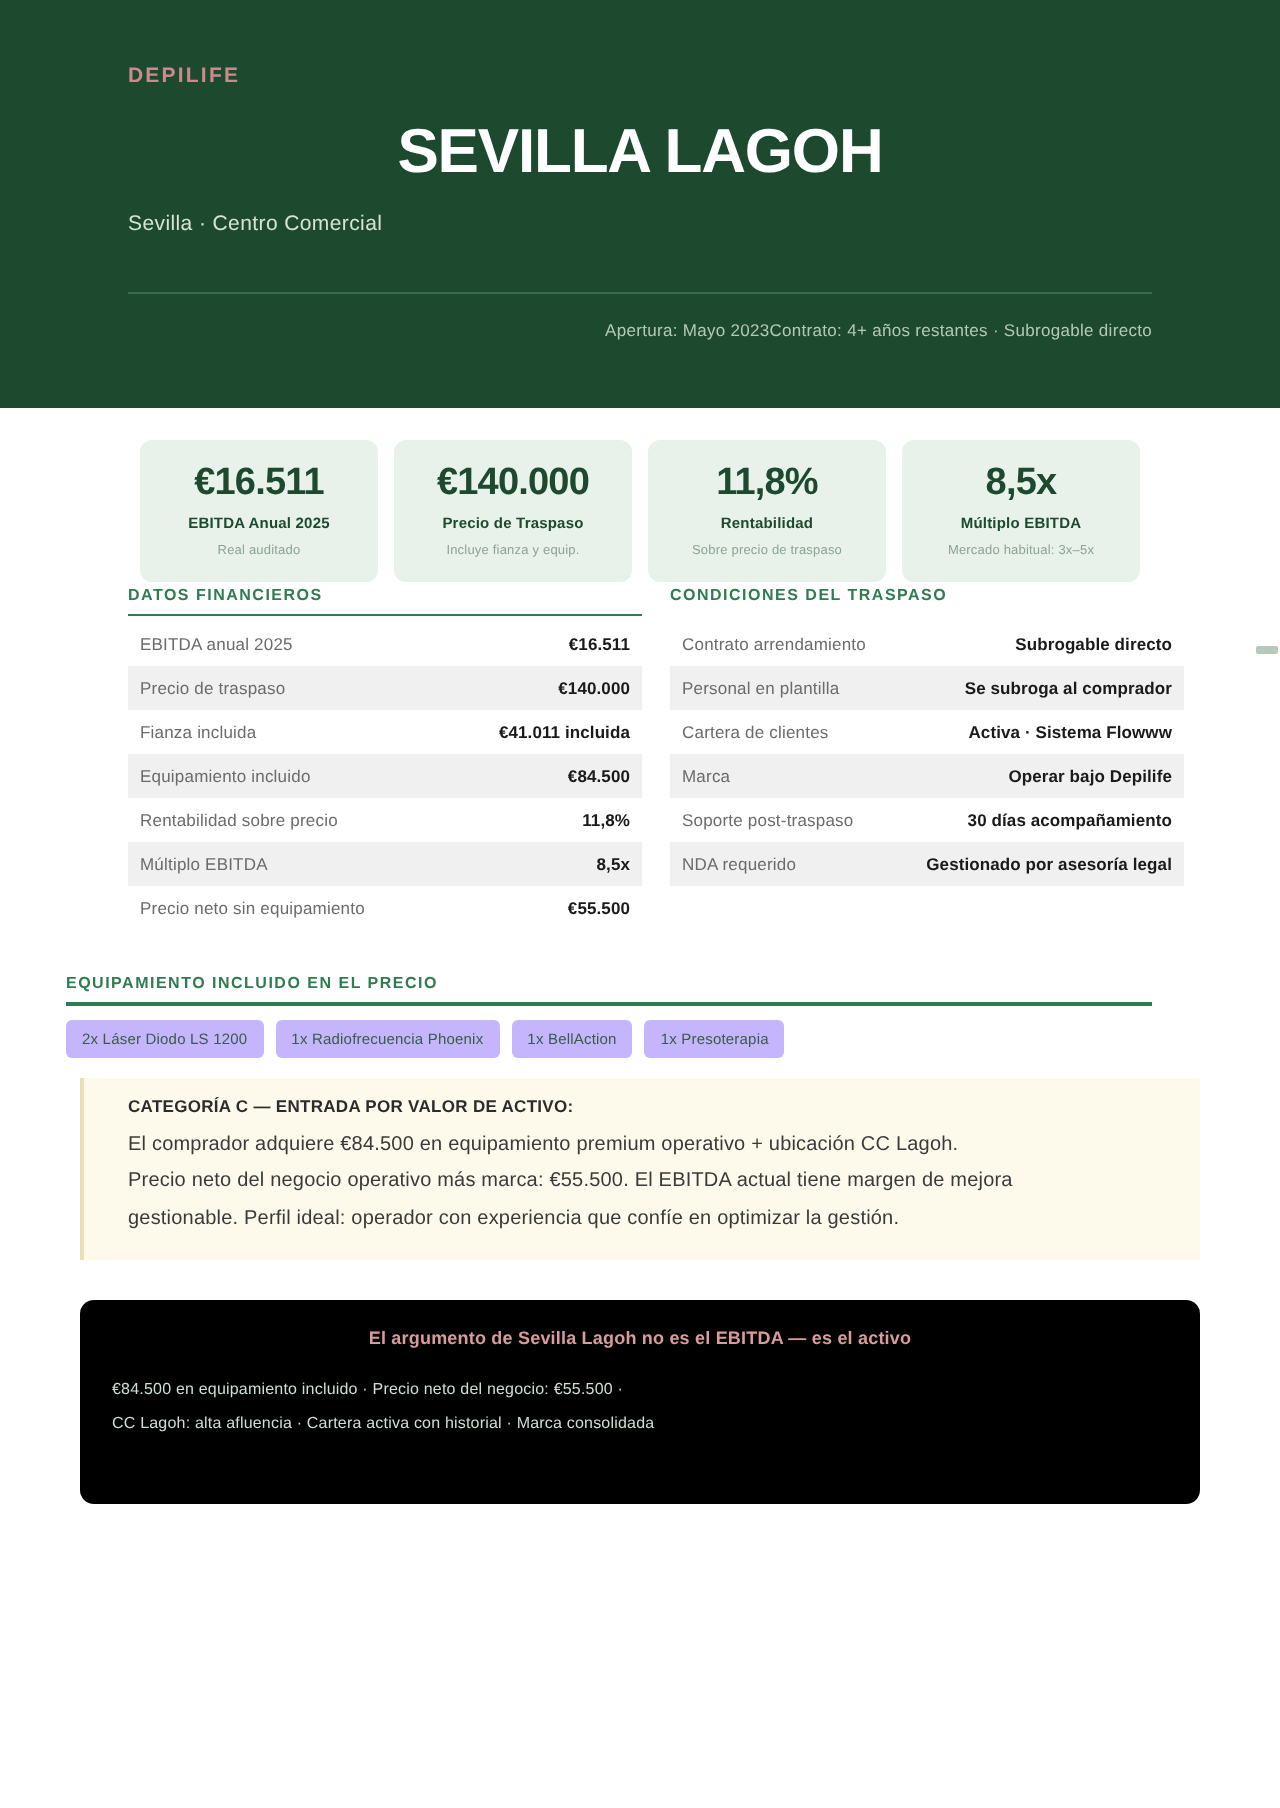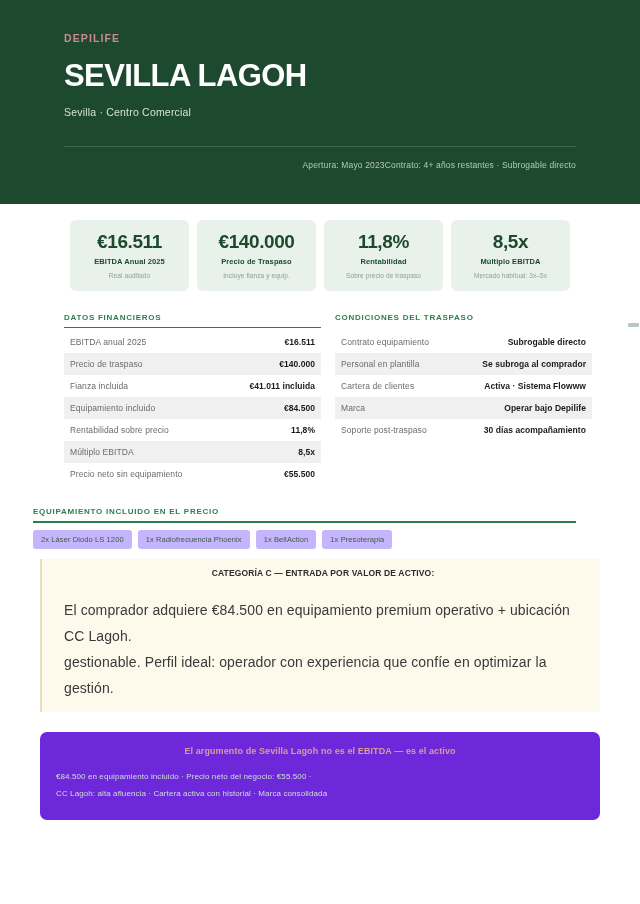--- a/index.html
+++ b/index.html
@@ -40,20 +40,21 @@
     letter-spacing: 0.25px;
     margin-bottom: 17px;
   }
   .title {
     color: #ffffff;
     font-size: 31px;
     font-weight: bold;
     letter-spacing: -0.6px;
     line-height: 1.05;
     margin-bottom: 13px;
+    text-align: center;
   }
   .subtitle {
     color: #d6e3d8;
     font-size: 10.5px;
     letter-spacing: 0.2px;
     margin-bottom: 28px;
   }
   .hdr-rule {
     height: 1px;
     background: #3a6b4c;
@@ -101,21 +102,21 @@
   .kpi-note {
     color: #8ba592;
     font-size: 6.5px;
     letter-spacing: 0.1px;
   }
 
   
   .cols {
     display: flex;
     gap: 14px;
-    padding: 22px 48px 0 64px;
+    padding: 2px 48px 0 64px;
   }
   .col { flex: 1; min-width: 0; }
 
   .sec-head {
     color: #2e7d4f;
     font-size: 8px;
     font-weight: bold;
     letter-spacing: 0.75px;
     padding-bottom: 5px;
   }
@@ -174,36 +175,35 @@
     margin: 10px 40px 0 40px;
     background: #fdfaeb;
     border-left: 2px solid #e8dfb8;
     padding: 9px 18px 11px 22px;
   }
   .callout-title {
     color: #2c2c2c;
     font-size: 8.5px;
     font-weight: bold;
     letter-spacing: 0.15px;
-    margin-bottom: 20px;
-    text-align: center;
+    margin-bottom: 6px;
   }
   .callout-line {
     color: #3a3a3a;
-    font-size: 14px;
+    font-size: 10px;
     letter-spacing: 0.1px;
     line-height: 1.85;
   }
 
   
   .panel {
     margin: 20px 40px 0 40px;
-    background: #6d28d9;
+    background: #000000;
     border-radius: 7px;
-    padding: 14px 10px 17px 10px;
+    padding: 14px 10px 31px 10px;
   }
   .panel-title {
     color: #d99b9b;
     font-size: 9px;
     font-weight: bold;
     letter-spacing: 0.1px;
     text-align: center;
     margin-bottom: 13px;
   }
   .panel-line {
@@ -298,57 +298,62 @@
         <span class="row-k">Precio neto sin equipamiento</span>
         <span class="row-v">€55.500</span>
       </div>
     </div>
 
     <div class="col">
       <div class="sec-head">CONDICIONES DEL TRASPASO</div>
       <div class="sec-rule none"></div>
 
       <div class="row">
-        <span class="row-k">Contrato equipamiento</span>
+        <span class="row-k">Contrato arrendamiento</span>
         <span class="row-v">Subrogable directo</span>
       </div>
       <div class="row alt">
         <span class="row-k">Personal en plantilla</span>
         <span class="row-v">Se subroga al comprador</span>
       </div>
       <div class="row">
         <span class="row-k">Cartera de clientes</span>
         <span class="row-v">Activa · Sistema Flowww</span>
       </div>
       <div class="row alt">
         <span class="row-k">Marca</span>
         <span class="row-v">Operar bajo Depilife</span>
       </div>
       <div class="row">
         <span class="row-k">Soporte post-traspaso</span>
         <span class="row-v">30 días acompañamiento</span>
+      </div>
+      <div class="row alt">
+        <span class="row-k">NDA requerido</span>
+        <span class="row-v">Gestionado por asesoría legal</span>
       </div>
     </div>
 
   </div>
 
   <div class="equip">
     <div class="sec-head">EQUIPAMIENTO INCLUIDO EN EL PRECIO</div>
     <div class="sec-rule"></div>
     <div class="tags">
       <span class="tag">2x Láser Diodo LS 1200</span>
       <span class="tag">1x Radiofrecuencia Phoenix</span>
       <span class="tag">1x BellAction</span>
       <span class="tag">1x Presoterapia</span>
     </div>
   </div>
 
   <div class="callout">
     <div class="callout-title">CATEGORÍA C — ENTRADA POR VALOR DE ACTIVO:</div>
     <div class="callout-line">El comprador adquiere €84.500 en equipamiento premium operativo + ubicación CC Lagoh.</div>
+    <div class="callout-line">Precio neto del negocio operativo más marca: €55.500. El EBITDA actual tiene margen de mejora</div>
     <div class="callout-line">gestionable. Perfil ideal: operador con experiencia que confíe en optimizar la gestión.</div>
   </div>
 
   <div class="panel">
     <div class="panel-title">El argumento de Sevilla Lagoh no es el EBITDA — es el activo</div>
     <div class="panel-line">€84.500 en equipamiento incluido · Precio neto del negocio: €55.500 ·</div>
     <div class="panel-line">CC Lagoh: alta afluencia · Cartera activa con historial · Marca consolidada</div>
   </div>
 
   <div class="edge-mark"></div>

